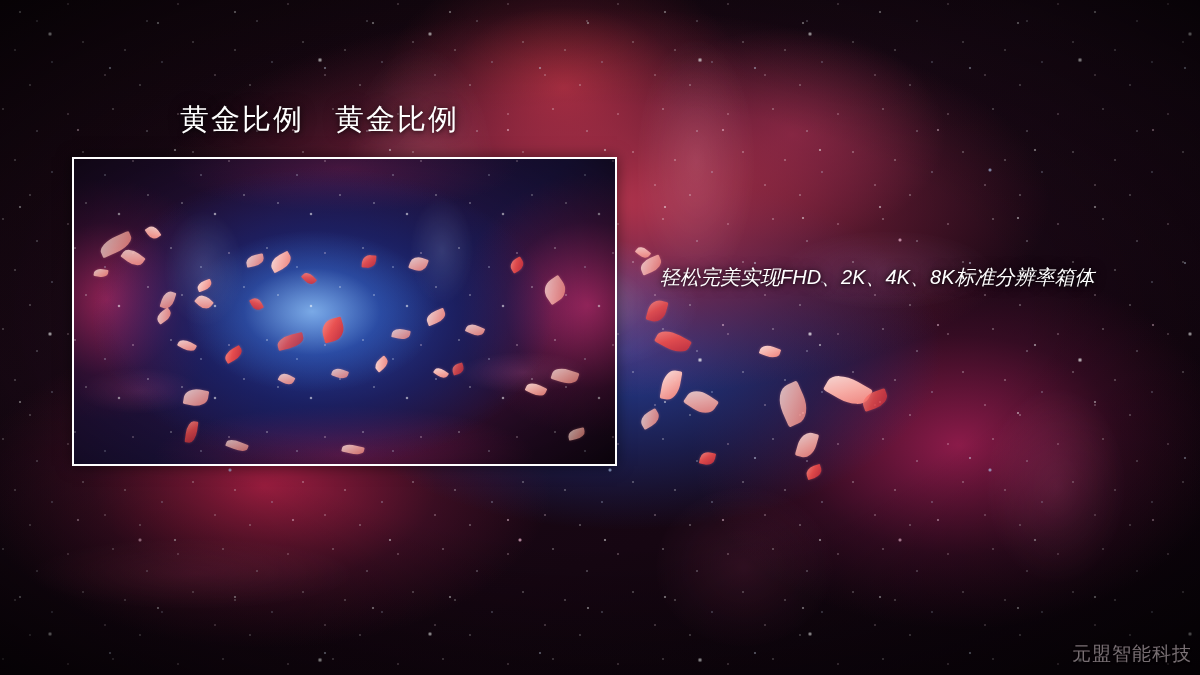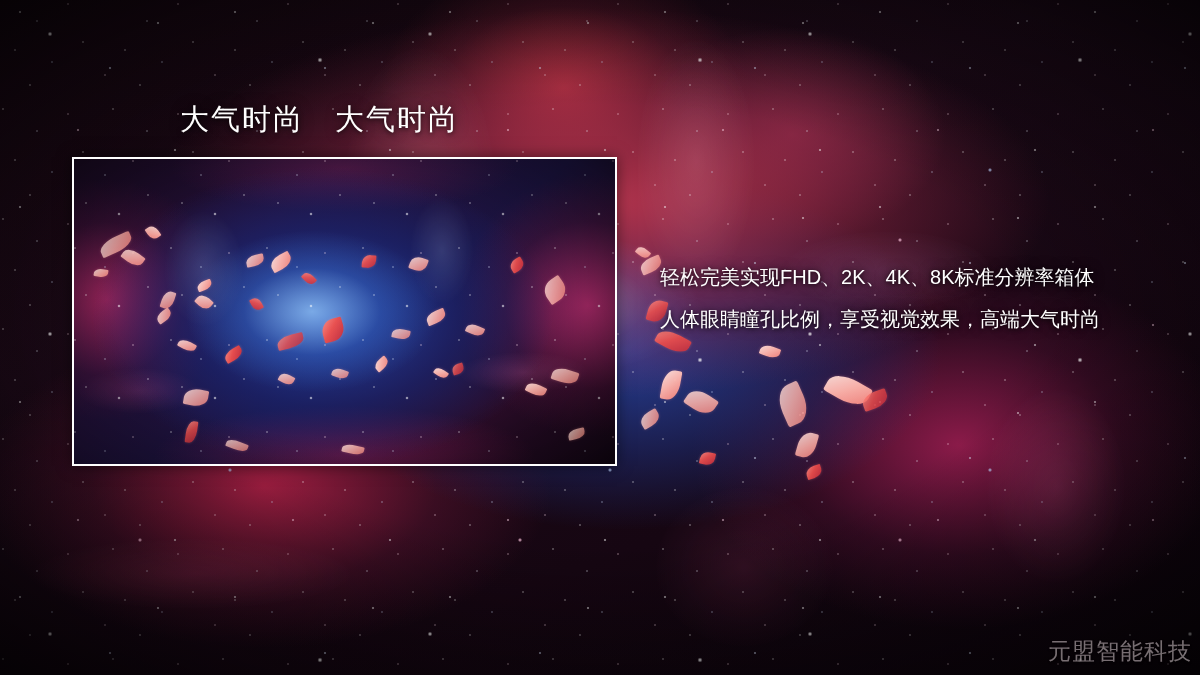--- a/index.html
+++ b/index.html
@@ -186,30 +186,31 @@
   #body-text {
     position: absolute;
     left: 660px;
     top: 256px;
     width: 520px;
     color: #ffffff;
     font-size: 20px;
     line-height: 42px;
     text-shadow: 0 1px 4px rgba(0,0,0,0.8), 0 0 12px rgba(0,0,0,0.55);
     white-space: nowrap;
+    font-style: italic;
   }
   #body-text .line { display: block; }
 
   
   #watermark {
     position: absolute;
     right: 8px;
     bottom: 8px;
     color: rgba(215,200,205,0.55);
-    font-size: 23px;
+    font-size: 19px;
     letter-spacing: 1px;
     text-shadow: 0 1px 2px rgba(0,0,0,0.6);
   }
 </style>
 </head>
 <body>
 
 <div id="slide">
 
   <div class="bg-layer" id="bg-base"></div>
@@ -230,21 +231,21 @@
       <div class="petal deep" style="left: 700px; top: 452px; width: 15px; height: 13px; transform: rotate(12deg); opacity: 0.91;"></div>
       <div class="petal pale" style="left: 760px; top: 346px; width: 20px; height: 11px; transform: rotate(20deg); opacity: 0.955;"></div>
       <div class="petal pale" style="left: 780px; top: 384px; width: 26px; height: 40px; transform: rotate(-24deg); opacity: 0.82;"></div>
       <div class="petal pale" style="left: 798px; top: 432px; width: 18px; height: 26px; transform: rotate(16deg); opacity: 0.865;"></div>
       <div class="petal deep" style="left: 806px; top: 466px; width: 16px; height: 12px; transform: rotate(-18deg); opacity: 0.91;"></div>
       <div class="petal pale" style="left: 826px; top: 378px; width: 44px; height: 24px; transform: rotate(30deg); opacity: 0.955;"></div>
       <div class="petal deep" style="left: 862px; top: 392px; width: 26px; height: 16px; transform: rotate(-20deg); opacity: 0.82;"></div>
       <div class="petal pale" style="left: 636px; top: 248px; width: 14px; height: 9px; transform: rotate(40deg); opacity: 0.865;"></div>
     </div>
 
-  <div id="title">大气时尚　大气时尚</div>
+  <div id="title">黄金比例　黄金比例</div>
 
   <div id="photo-frame">
     <div id="photo-inner">
       <div class="ph-layer" id="ph-base"></div>
       <div class="ph-layer" id="ph-wisp"></div>
       <div class="stars" id="ph-stars"></div>
       <div id="petals-inside">
           <div class="petal pale" style="left: 25px; top: 78px; width: 34px; height: 15px; transform: rotate(-24deg); opacity: 0.82;"></div>
           <div class="petal pale" style="left: 48px; top: 92px; width: 22px; height: 13px; transform: rotate(36deg); opacity: 0.865;"></div>
           <div class="petal pale" style="left: 20px; top: 110px; width: 14px; height: 8px; transform: rotate(10deg); opacity: 0.91;"></div>
@@ -280,18 +281,17 @@
           <div class="petal pale" style="left: 470px; top: 120px; width: 22px; height: 22px; transform: rotate(-34deg); opacity: 0.82;"></div>
           <div class="petal pale" style="left: 478px; top: 210px; width: 26px; height: 14px; transform: rotate(18deg); opacity: 0.865;"></div>
           <div class="petal pale" style="left: 494px; top: 270px; width: 17px; height: 10px; transform: rotate(-12deg); opacity: 0.91;"></div>
         </div>
       <div class="ph-layer" id="ph-vig"></div>
     </div>
   </div>
 
   <div id="body-text">
     <span class="line">轻松完美实现FHD、2K、4K、8K标准分辨率箱体</span>
-    <span class="line">人体眼睛瞳孔比例，享受视觉效果，高端大气时尚</span>
   </div>
 
   <div id="watermark">元盟智能科技</div>
 
 </div>
 
 </body></html>

